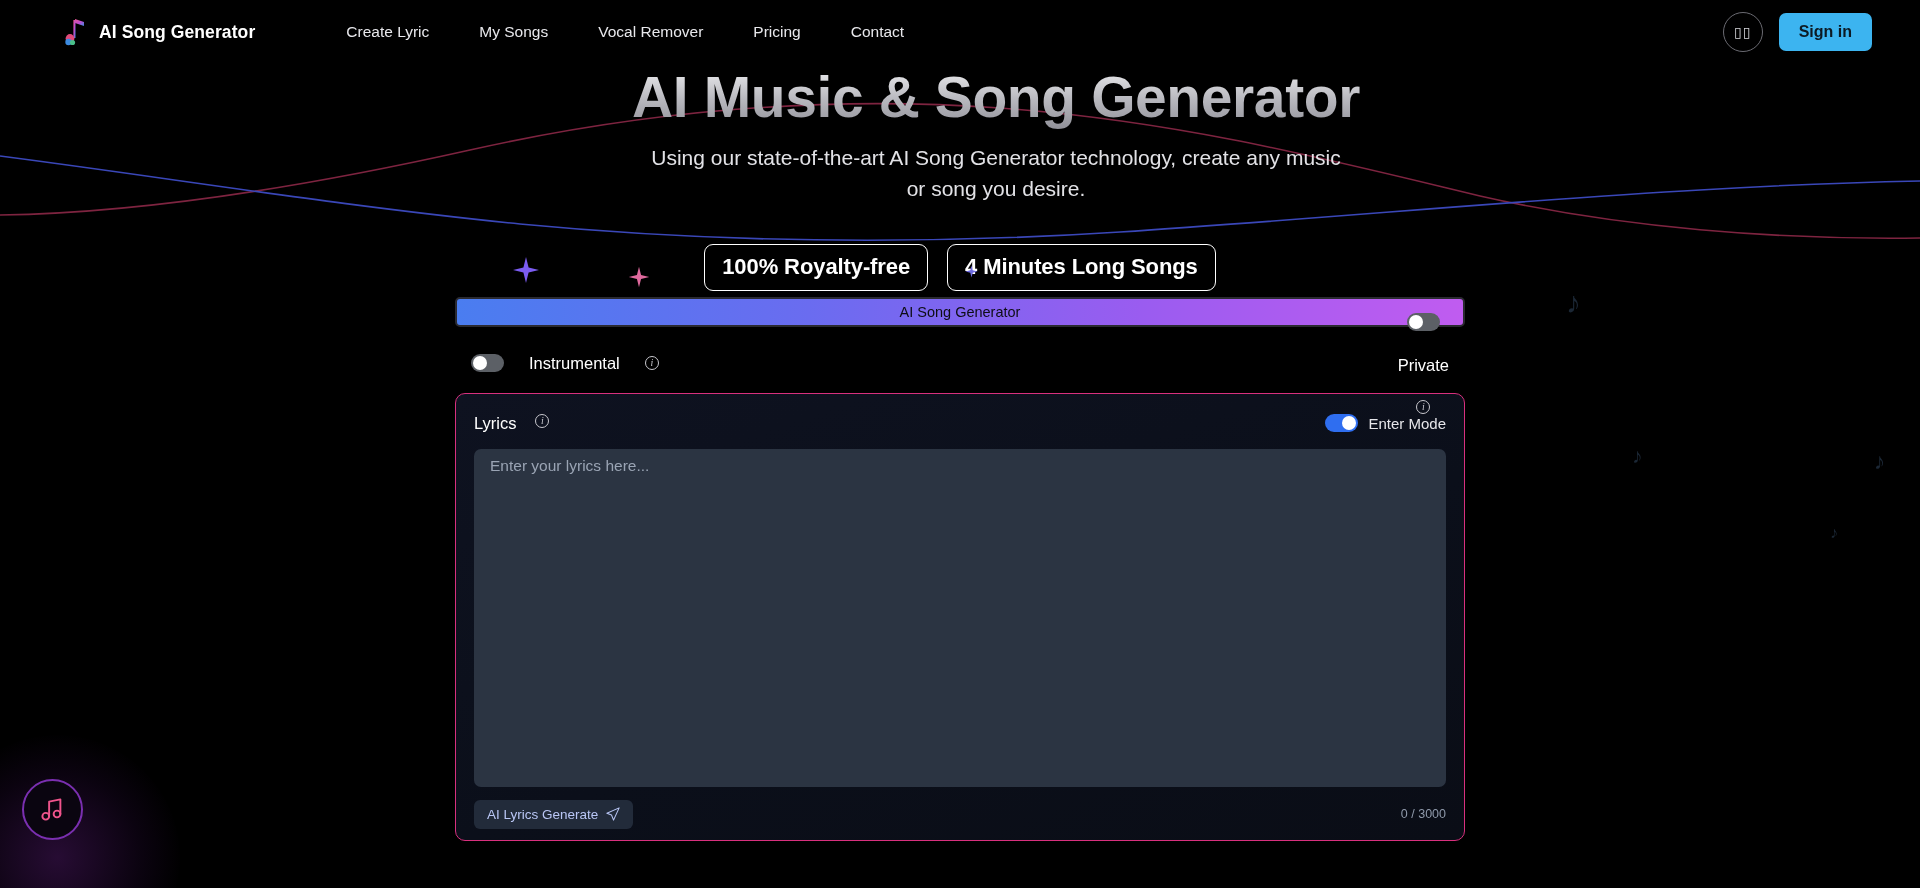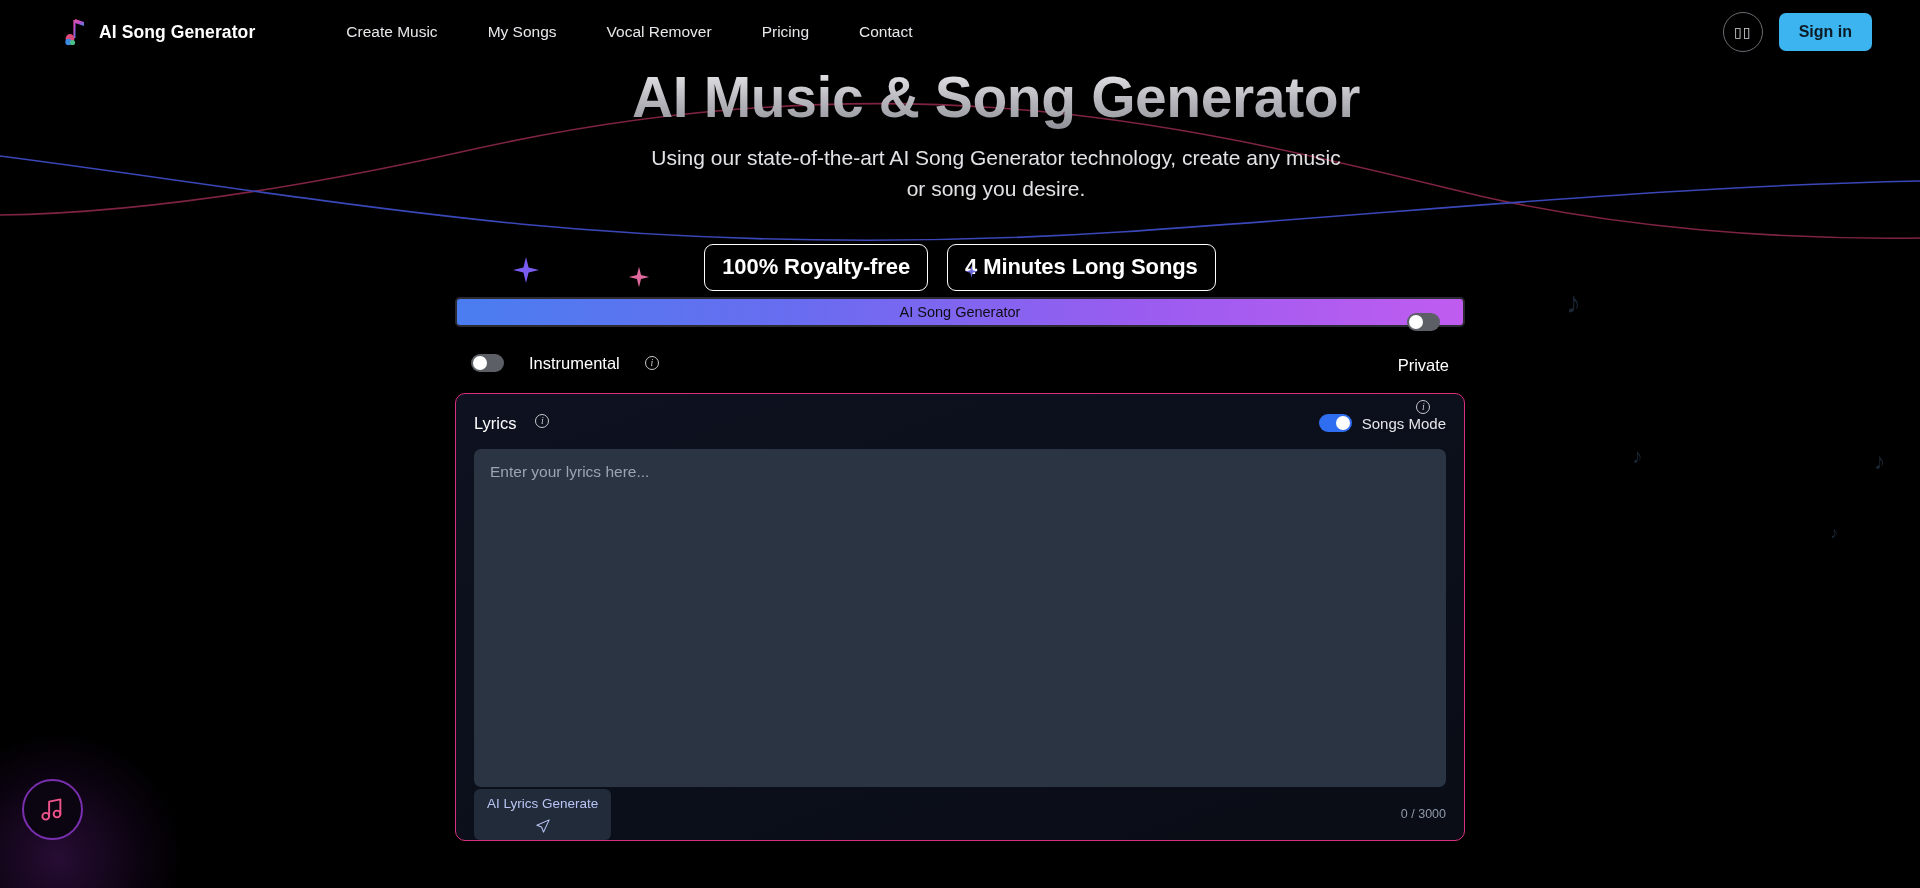--- a/index.html
+++ b/index.html
@@ -129,30 +129,30 @@
   .lyrics-head-left { display:flex; align-items:flex-start; gap:19px; }
   .lyrics-title { font-size:16.5px; color:#fff; }
   .lyrics-head-right { margin-left:auto; display:flex; align-items:center; gap:10px; }
   .lyrics-mode-label { font-size:15px; color:#e6e6ea; }
 
   .lyrics-textarea {
     margin-top:13px; width:100%; height:338px;
     background:#2b3442; border:none; border-radius:7px;
     color:#e6e6ea; font-size:15.5px;
     font-family:"Liberation Sans", sans-serif;
-    padding:14px 16px; resize:none; outline:none;
+    padding:8px 16px; resize:none; outline:none;
   }
   .lyrics-textarea::placeholder { color:#9aa4b4; }
 
   .lyrics-foot { margin-top:11px; display:flex; align-items:center; height:24px; }
   .ai-gen-btn {
     background:#222b3a; border:none; border-radius:6px;
     color:#b9c6f5; font-size:13.5px;
     padding:7px 13px; display:flex; align-items:center; gap:8px;
-    cursor:pointer; font-family:"Liberation Sans", sans-serif;flex-direction:column;
+    cursor:pointer; font-family:"Liberation Sans", sans-serif;
   }
   .char-count { margin-left:auto; font-size:12.5px; color:#8f99aa; }
 
   
   .fab {
     position:absolute; left:22px; top:779px;
     width:61px; height:61px; border-radius:50%;
     border:2px solid #7a2fb0; background:#0a0510;
     display:flex; align-items:center; justify-content:center;
     z-index:30; cursor:pointer;
@@ -188,21 +188,21 @@
         <path d="M13 2 L22 5 L22 9 L13 6 Z" fill="url(#lg1)"></path>
         <rect x="11.4" y="3" width="2.1" height="18" fill="url(#lg1)"></rect>
         <circle cx="8" cy="21.5" r="4.4" fill="#e04a7a"></circle>
         <circle cx="6.5" cy="25" r="3.2" fill="#3c8ae0"></circle>
         <circle cx="10.5" cy="25.5" r="2.6" fill="#4ac08a"></circle>
       </svg>
       <span class="brand-name">AI Song Generator</span>
     </div>
 
     <nav class="nav">
-      <a href="#">Create Music</a>
+      <a href="#">Create Lyric</a>
       <a href="#">My Songs</a>
       <a href="#">Vocal Remover</a>
       <a href="#">Pricing</a>
       <a href="#">Contact</a>
     </nav>
 
     <div class="header-right">
       <div class="lang-btn">
         <span>▯▯</span>
       </div>
@@ -254,21 +254,21 @@
     <div class="lyrics-panel">
       <div class="lyrics-head">
         <div class="lyrics-head-left">
           <span class="lyrics-title">Lyrics</span>
           <span class="info-i">i</span>
         </div>
         <div class="lyrics-head-right">
           <div class="switch on">
               <div class="knob"></div>
             </div>
-          <span class="lyrics-mode-label">Songs Mode</span>
+          <span class="lyrics-mode-label">Enter Mode</span>
         </div>
       </div>
 
       <textarea class="lyrics-textarea" placeholder="Enter your lyrics here..." style=""></textarea>
 
       <div class="lyrics-foot">
         <button class="ai-gen-btn">
           <span>AI Lyrics Generate</span>
           <svg width="14" height="14" viewBox="0 0 16 16">
             <path d="M15 1 L1 7.2 L6.3 9.1 L8.6 15 Z" fill="none" stroke="#b9c6f5" stroke-width="1.2" stroke-linejoin="round"></path>

